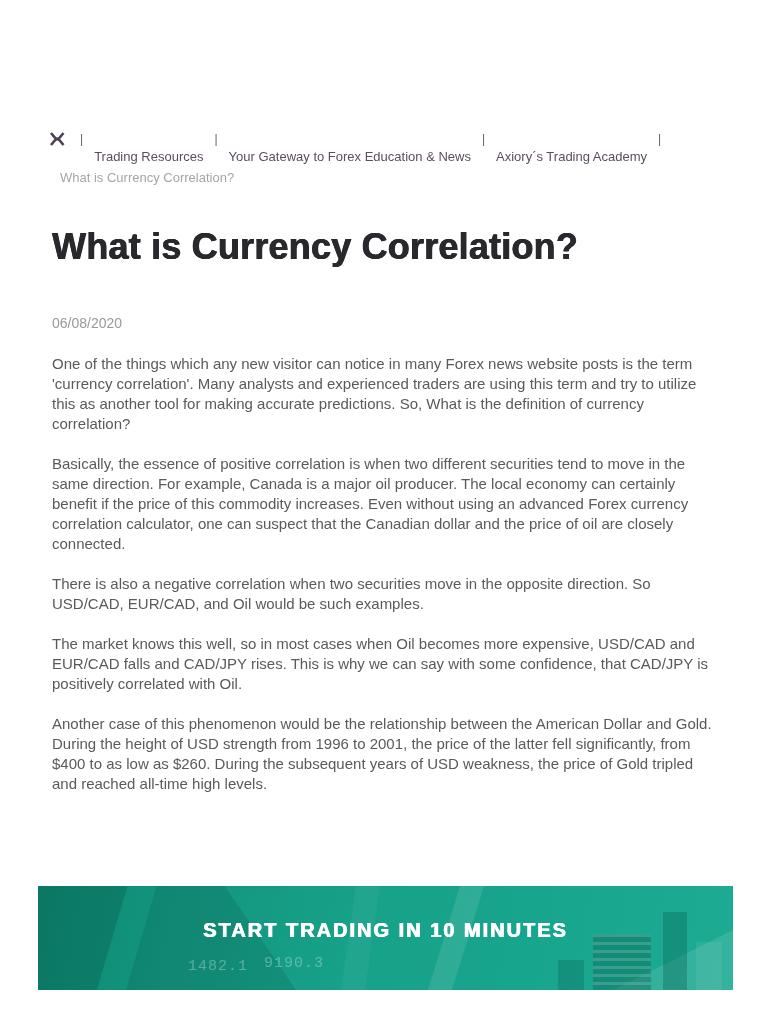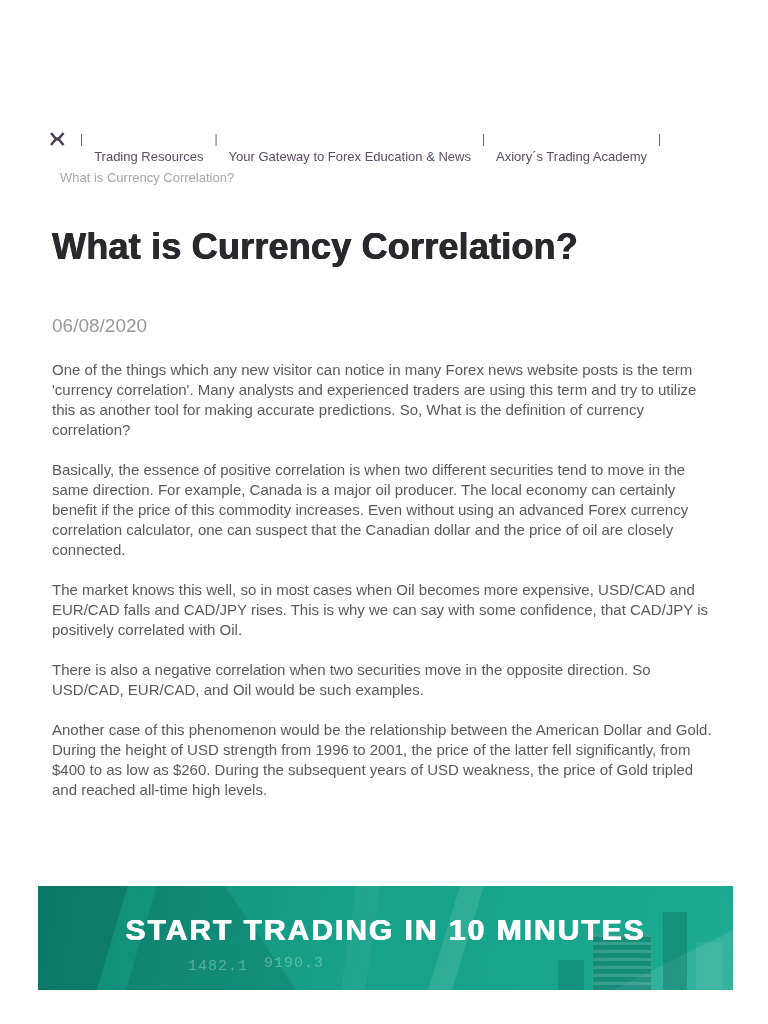--- a/index.html
+++ b/index.html
@@ -29,21 +29,21 @@
   .article h1 {
     margin-top: 38px;
     font-size: 36px; line-height: 44px;
     font-weight: bold;
     color: #29282d;
     letter-spacing: 0.2px;
     text-shadow: 0.6px 0 0 currentColor, -0.3px 0 0 currentColor;
   }
   .article .date {
     margin-top: 46px;
-    font-size: 19px;
+    font-size: 14px;
     color: #99989a;
   }
   .article .body-copy { margin-top: 23px; }
   .article p {
     font-size: 15px; line-height: 20px;
     color: #5a595c;
     margin-bottom: 20px;
     max-width: 662px;
   }
 
@@ -100,21 +100,21 @@
     left: 658px; width: 26px; height: 48px;
     background: rgba(255, 255, 255, 0.07);
   }
   .cta-text-wrap {
     position: absolute; inset: 0;
     display: flex; align-items: center; justify-content: center;
   }
   .cta-text {
     transform: translateY(-8px);
     color: #ffffff;
-    font-size: 30px;
+    font-size: 20px;
     font-weight: bold;
     letter-spacing: 2px;
     text-shadow: 0.6px 0 0 currentColor, -0.3px 0 0 currentColor;
   }
   .watermark {
     position: absolute;
     font-size: 15px;
     color: rgba(255, 255, 255, 0.30);
     letter-spacing: 1px;
     font-family: Liberation Mono, monospace;
@@ -146,22 +146,22 @@
     <span class="crumb-sep">|</span>
     <span class="crumb-current">What is Currency Correlation?</span>
   </nav>
 
   <main class="article">
     <h1>What is Currency Correlation?</h1>
     <div class="date">06/08/2020</div>
     <div class="body-copy">
       <p>One of the things which any new visitor can notice in many Forex news website posts is the term 'currency correlation'. Many analysts and experienced traders are using this term and try to utilize this as another tool for making accurate predictions. So, What is the definition of currency correlation?</p>
       <p>Basically, the essence of positive correlation is when two different securities tend to move in the same direction. For example, Canada is a major oil producer. The local economy can certainly benefit if the price of this commodity increases. Even without using an advanced Forex currency correlation calculator, one can suspect that the Canadian dollar and the price of oil are closely connected.</p>
+      <p>There is also a negative correlation when two securities move in the opposite direction. So USD/CAD, EUR/CAD, and Oil would be such examples.</p>
       <p>The market knows this well, so in most cases when Oil becomes more expensive, USD/CAD and EUR/CAD falls and CAD/JPY rises. This is why we can say with some confidence, that CAD/JPY is positively correlated with Oil.</p>
-      <p>There is also a negative correlation when two securities move in the opposite direction. So USD/CAD, EUR/CAD, and Oil would be such examples.</p>
       <p>Another case of this phenomenon would be the relationship between the American Dollar and Gold. During the height of USD strength from 1996 to 2001, the price of the latter fell significantly, from $400 to as low as $260. During the subsequent years of USD weakness, the price of Gold tripled and reached all-time high levels.</p>
     </div>
   </main>
 
   <div class="cta-banner">
     <div class="shape shape-suit-dark"></div>
     <div class="shape shape-suit-mid"></div>
     <div class="shape shape-streak"></div>
     <div class="shape shape-collar"></div>
     <div class="shape shape-corner-light"></div>

